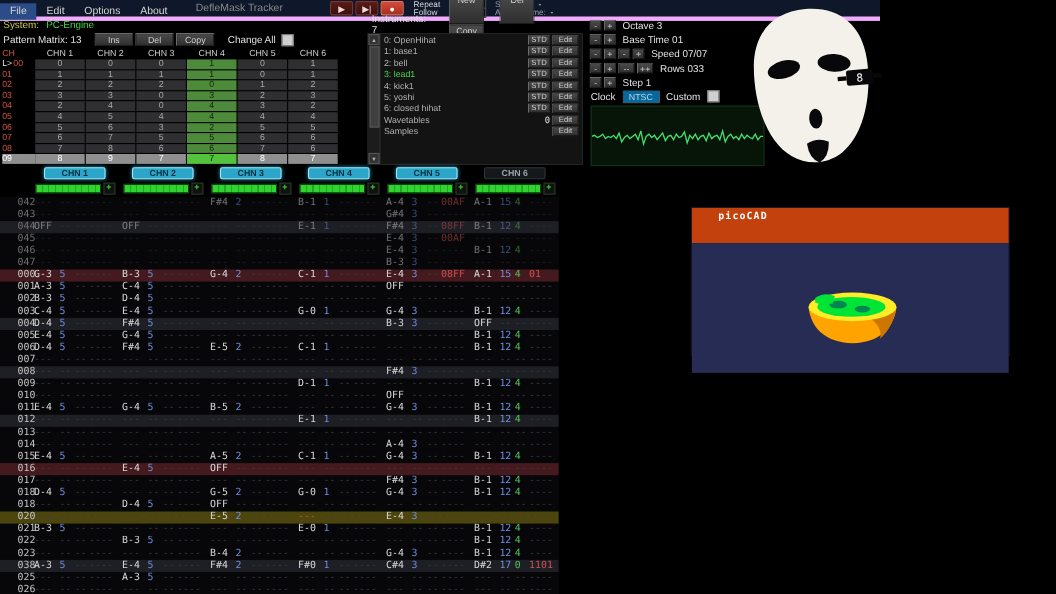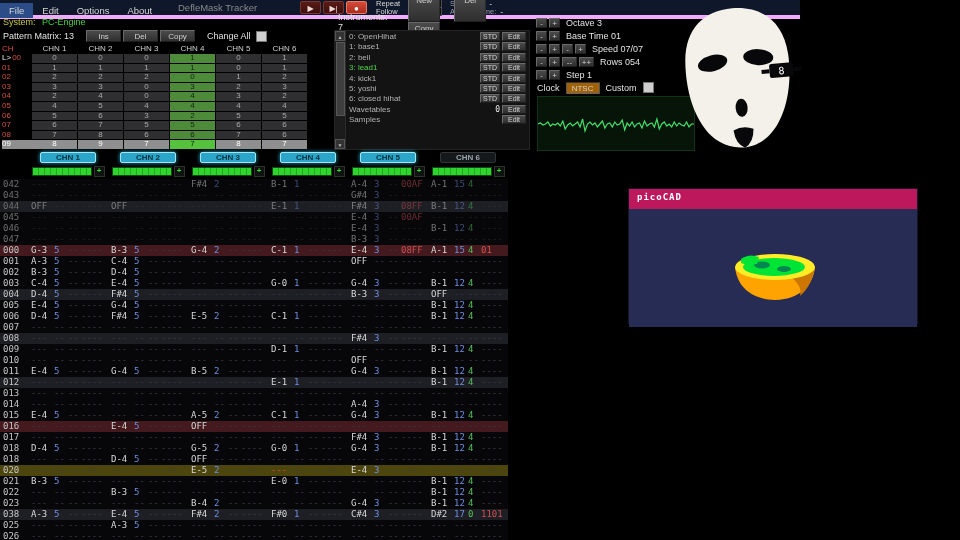--- a/index.html
+++ b/index.html
@@ -74,21 +74,21 @@
   .btn.edit{width:24px}
   .ins-count{width:20px;text-align:right;margin-right:2px;font-size:8px;color:#e8e8e8;font-family:"DejaVu Sans Mono",monospace}
 
   
   #playback-controls{position:absolute;left:536px;top:16px}
   .ctrl-row{display:flex;align-items:center;height:13px;font-size:9px;color:#e2e2e2}
   .btn.mini{width:11px;height:10px;line-height:9px;font-size:8px;margin-right:2px}
   .btn.mini.wide{width:15px}
   .ctrl-label{margin-left:4px;white-space:nowrap}
   #clock-row{position:absolute;left:537px;top:81px;height:13px;display:flex;align-items:center;gap:6px;font-size:9px;color:#e2e2e2}
-  .btn.ntsc{width:34px;height:12px;line-height:11px;background:#a16207;border-color:#555;border-top-color:#333;border-bottom-color:#666}
+  .btn.ntsc{width:34px;height:12px;line-height:11px;background:#0369a1;border-color:#555;border-top-color:#333;border-bottom-color:#666}
 
   
   #oscilloscope{position:absolute;left:537px;top:96px;width:158px;height:55px;background:#071509;border:1px solid #123318;box-sizing:border-box}
   #oscilloscope svg{display:block;margin:0}
 
   
   #mask-logo{position:absolute;left:662px;top:2px;width:150px;height:149px}
 
   
   #channel-strip{position:absolute;left:28px;top:152px;width:480px;height:27px;display:flex}
@@ -101,36 +101,36 @@
     background:repeating-linear-gradient(90deg,#2fd42f 0px,#2fd42f 5px,#23a823 5px,#23a823 6px)}
   .chn-plus{width:9px;height:9px;margin-left:2px;background:#101210;border:1px solid #2c342c;color:#3cd43c;
     font-size:8px;line-height:8px;font-weight:bold;text-align:center}
 
   
   #editor{position:absolute;left:0;top:179px;width:508px;height:361px;background:#07070a;overflow:hidden}
   .ed-row{display:flex;height:11px;line-height:11px;font-family:"DejaVu Sans Mono",monospace;font-size:9px}
   .ed-row.h16{background:#451a1f}
   .ed-row.h4{background:#1e1e25}
   .ed-row.cur{background:#4d450e}
-  .ed-num{width:28px;box-sizing:border-box;padding-left:3px;color:#c4c4c4}
+  .ed-num{width:28px;box-sizing:border-box;padding-left:16px;color:#c4c4c4}
   .dim .ed-num{color:#6e6e6e}
   .ed-ch{width:80px;display:flex}
   .f{display:inline-block;overflow:hidden;white-space:pre;box-sizing:border-box}
   .f1{width:26px;padding-left:3px}
   .f2{width:14px}
   .f3{width:13px}
   .f4{width:26px}
   .note{color:#d8d8d8}.insn{color:#6f8fe0}.vol{color:#53c058}.fx{color:#d05050}
   .dash{color:#3b3b44}.redn{color:#e04545}
   .dim .f{opacity:.5}
 
   
   #picocad{position:absolute;left:628px;top:188px;width:290px;height:136px;border:1px solid #15152a;box-sizing:border-box}
-  .pc-title{height:20px;background:#be185d;color:#fff;font-family:"DejaVu Sans Mono",monospace;font-weight:bold;
-    font-size:9px;line-height:16px;padding-left:8px;letter-spacing:1px}
+  .pc-title{height:32px;background:#c2410c;color:#fff;font-family:"DejaVu Sans Mono",monospace;font-weight:bold;
+    font-size:9px;line-height:16px;padding-left:24px;letter-spacing:1px}
   .pc-body{position:relative;height:118px;background:#272c55;overflow:hidden}
   .pc-body svg{display:block}
 </style>
 </head>
 <body>
 
 <div id="stage">
 
   <div id="menubar">
     <div id="menu-items"><div class="menu-item active">File</div><div class="menu-item">Edit</div><div class="menu-item">Options</div><div class="menu-item">About</div></div>
@@ -352,21 +352,21 @@
         <span class="btn mini">+</span>
         <span class="btn mini">-</span>
         <span class="btn mini">+</span>
         <span class="ctrl-label">Speed 07/07</span>
       </div>
       <div class="ctrl-row">
         <span class="btn mini">-</span>
         <span class="btn mini">+</span>
         <span class="btn mini wide">--</span>
         <span class="btn mini wide">++</span>
-        <span class="ctrl-label">Rows 054</span>
+        <span class="ctrl-label">Rows 033</span>
       </div>
       <div class="ctrl-row">
         <span class="btn mini">-</span>
         <span class="btn mini">+</span>
         <span class="ctrl-label">Step 1</span>
       </div>
     </div>
   <div id="clock-row">
     <span>Clock</span>
     <span class="btn ntsc">NTSC</span>

